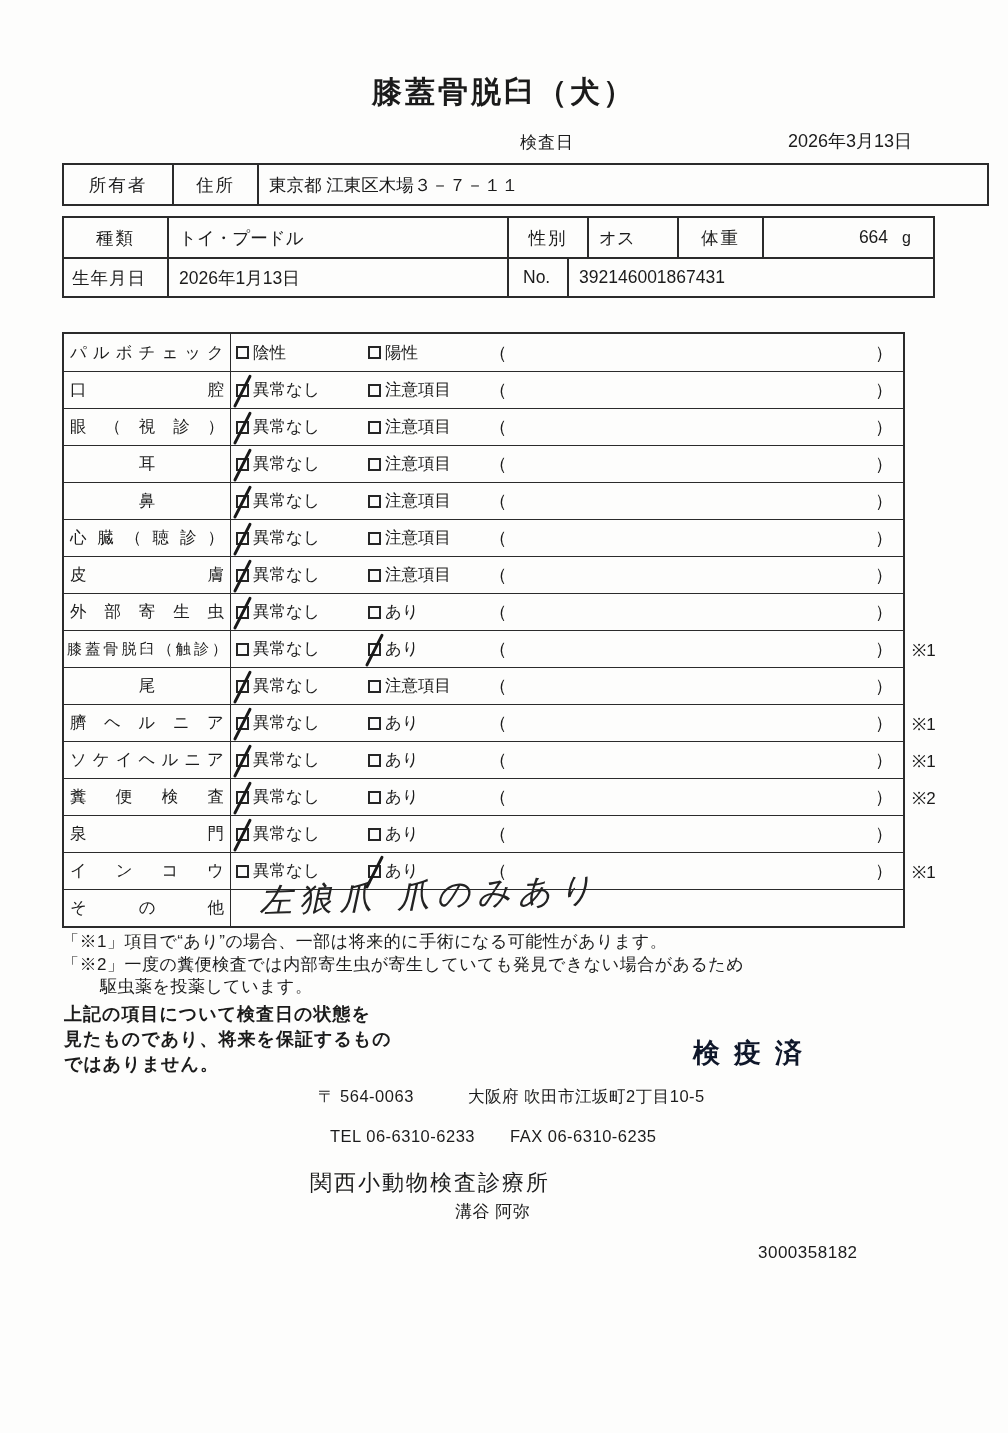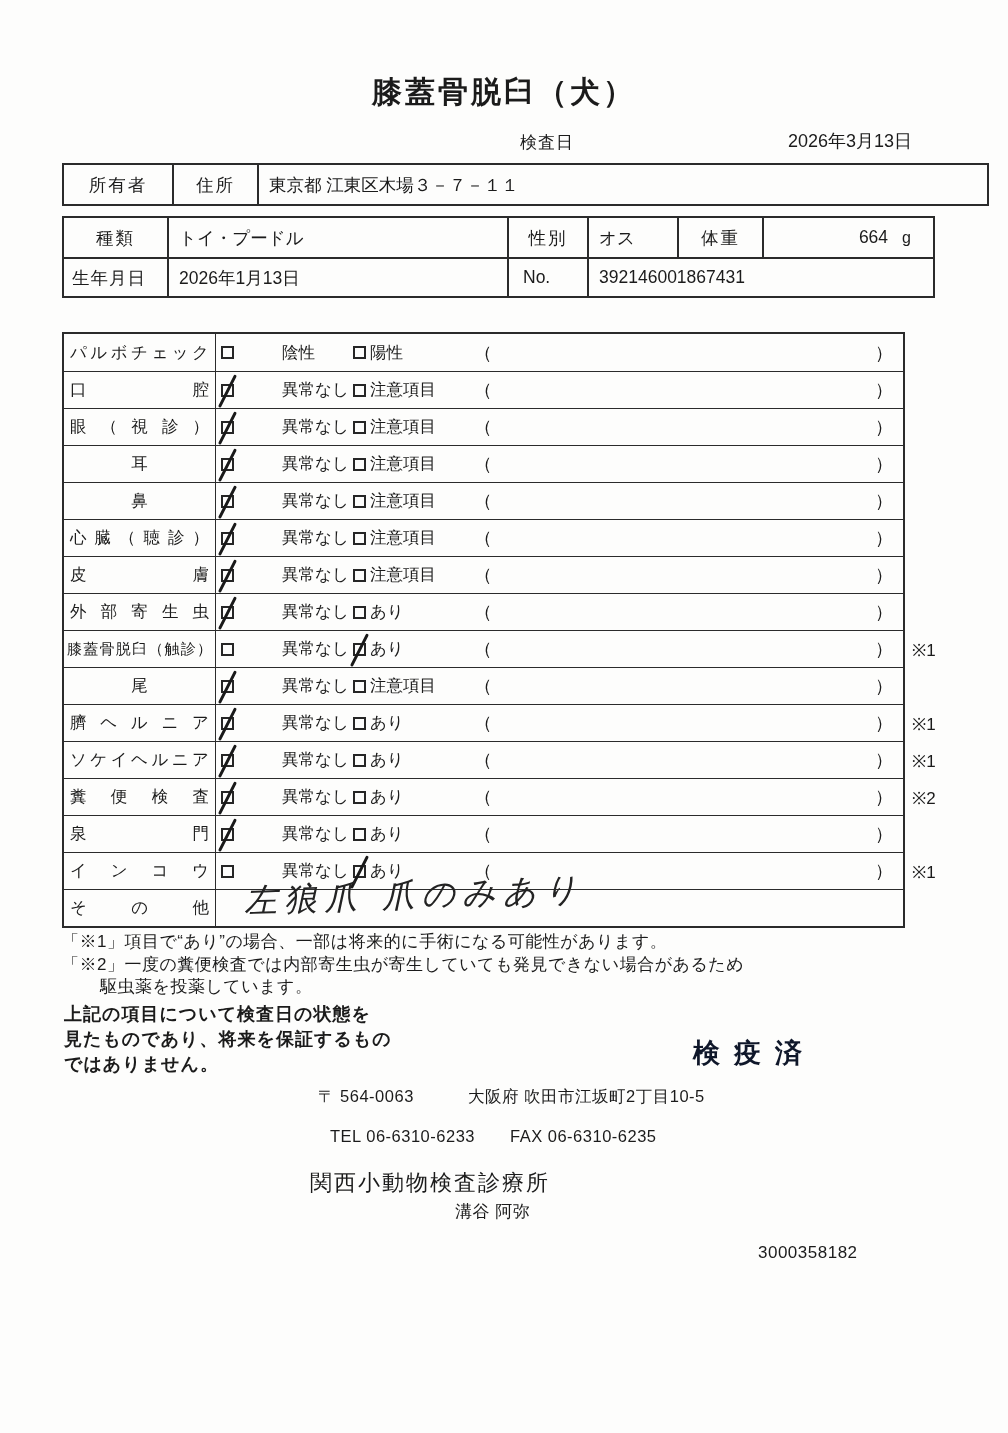--- a/index.html
+++ b/index.html
@@ -24,27 +24,27 @@
   .trow + .trow { border-top:2px solid #2b2b2b; }
   .cell { display:flex; align-items:center; box-sizing:border-box; padding:0 10px; font-size:17.5px; overflow:hidden; white-space:nowrap; }
   .cell + .cell { border-left:2px solid #2b2b2b; }
   .cell.label { justify-content:center; letter-spacing:2px; }
   .cell.right { justify-content:flex-end; }
 
   
   .chk { position:absolute; left:62px; top:332px; width:843px; border:2px solid #2b2b2b; box-sizing:border-box; }
   .chk-row { display:flex; height:37px; box-sizing:border-box; position:relative; }
   .chk-row + .chk-row { border-top:1.5px solid #2b2b2b; }
-  .chk-label { width:152px; flex:none; border-right:1.5px solid #2b2b2b; box-sizing:border-box; display:flex; align-items:center; padding:0 6px; font-size:16.5px; }
+  .chk-label { width:167px; flex:none; border-right:1.5px solid #2b2b2b; box-sizing:border-box; display:flex; align-items:center; padding:0 6px; font-size:16.5px; }
   .chk-label span { width:100%; text-align:justify; text-align-last:justify; }
   .chk-label.center span { text-align:center; text-align-last:center; }
   .chk-label.tight { font-size:15px; padding:0 3px; }
   .chk-content { flex:1; position:relative; }
   .opt { position:absolute; top:50%; transform:translateY(-50%); display:flex; align-items:center; font-size:16.5px; white-space:nowrap; }
-  .opt1 { left:5px;gap:44px; }
+  .opt1 { left:5px; }
   .opt2 { left:137px; }
   .box { width:13px; height:13px; flex:none; border:2px solid #262626; box-sizing:border-box; margin-right:4px; position:relative; }
   .box.checked::after {
     content:""; position:absolute; left:3px; top:-13px; width:2.5px; height:36px;
     background:#191919; transform:rotate(27deg); border-radius:2px;
   }
   .paren { position:absolute; top:50%; transform:translateY(-50%); font-size:18px; }
   .paren.open { left:258px; }
   .paren.close { right:10px; }
   .row-note { position:absolute; left:calc(100% + 9px); top:50%; transform:translateY(-50%); font-size:17px; white-space:nowrap; }
@@ -89,21 +89,21 @@
       <div class="cell" style="width:90px;">オス</div>
       <div class="cell label" style="width:85px;">体重</div>
       <div class="cell right" style="flex:1; padding-right:22px;">
         <span>664</span>
         <span style="margin-left:14px; font-size:16px;">g</span>
       </div>
     </div>
     <div class="trow">
       <div class="cell" style="width:103px; padding-left:8px; letter-spacing:1px;">生年月日</div>
       <div class="cell" style="width:340px;">2026年1月13日</div>
-      <div class="cell" style="width:80px; padding-left:14px;">No.</div>
+      <div class="cell" style="width:60px; padding-left:14px;">No.</div>
       <div class="cell" style="flex:1;">392146001867431</div>
     </div>
   </div>
 
 
   <div class="chk">
 
     <div class="chk-row">
       <div class="chk-label">
           <span>パルボチェック</span>

